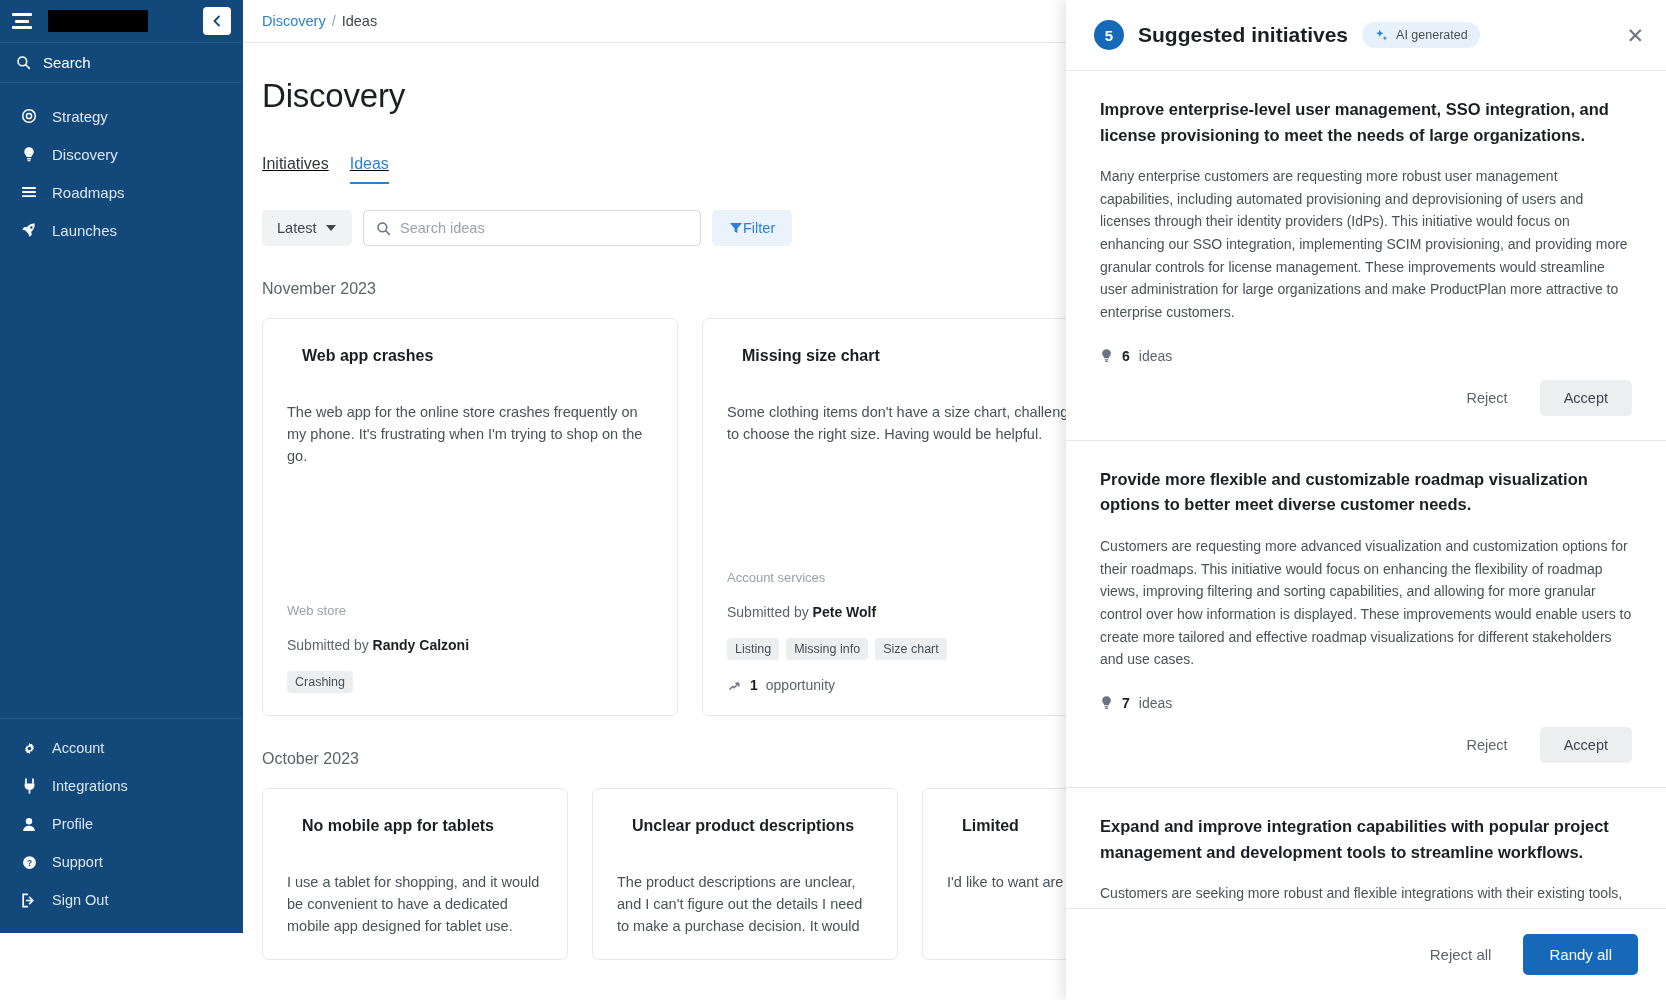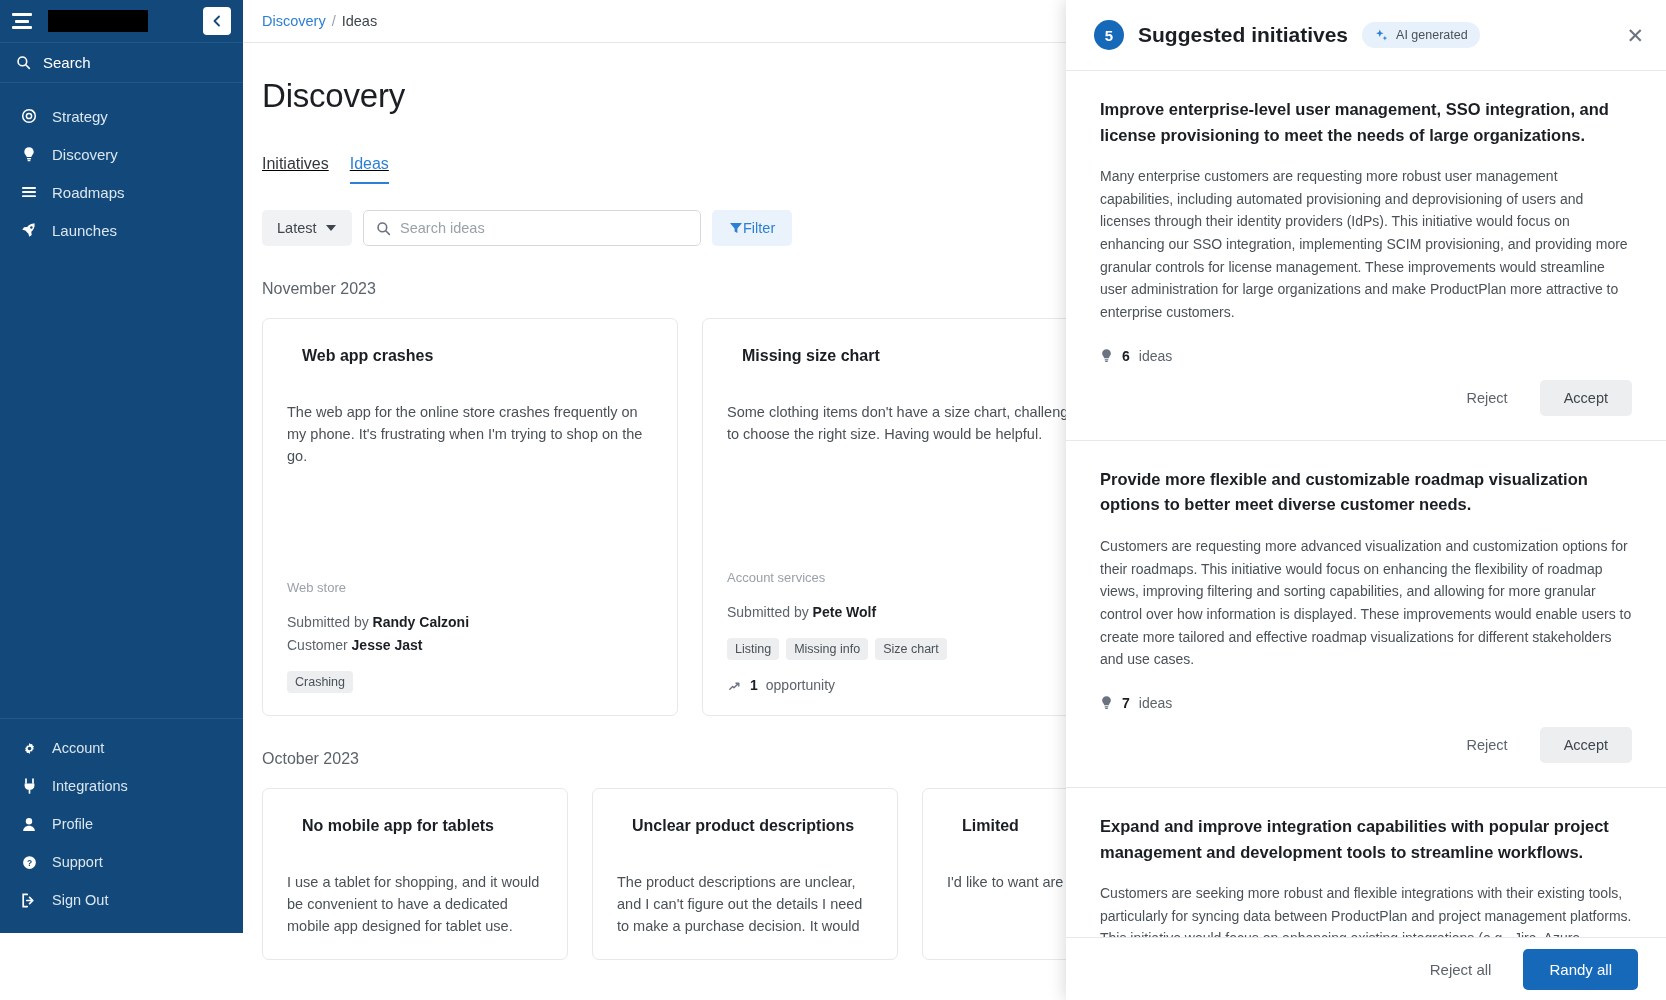--- a/index.html
+++ b/index.html
@@ -166,21 +166,21 @@
   .init-ideas { display:flex; align-items:center; gap:9px; margin-top: 24px; font-size:14px; color:#5c636b; }
   .init-ideas b { color:#1b1f24; }
   .init-actions { display:flex; justify-content:flex-end; align-items:center; gap: 14px; margin-top: 16px; }
   .btn-reject { font-size: 14.5px; color:#5c636b; padding: 9px 18px; cursor:pointer; background:none; border:none; font-family:inherit; }
   .btn-accept {
     font-size: 14.5px; color:#3f454c; background:#eceef0; border:none;
     border-radius: 5px; padding: 10px 24px; cursor:pointer; font-family:inherit;
   }
 
   .panel-foot {
-    flex-shrink: 0; height: 63px;
+    flex-shrink: 0; height: 92px;
     border-top: 1px solid #e6e8eb;
     background:#fff;
     display:flex; align-items:center; justify-content:flex-end;
     gap: 18px; padding: 0 28px;
   }
   .btn-reject-all { font-size: 15px; color:#5c636b; background:none; border:none; cursor:pointer; padding: 10px 14px; font-family:inherit; }
   .btn-accept-all {
     font-size: 15px; color:#ffffff; background:#1668b8; border:none; border-radius:5px;
     padding: 12px 26px; cursor:pointer; font-family:inherit;
   }
@@ -350,22 +350,20 @@
       <div class="month-label">November 2023</div>
       <div class="card-row">
         <div class="idea-card tall">
           <div class="idea-title">Web app crashes</div>
           <div class="idea-body">The web app for the online store crashes frequently on my phone. It's frustrating when I'm trying to shop on the go.</div>
           <div class="idea-spacer"></div>
           <div class="idea-product">Web store</div>
           <div class="idea-meta">
             <div><span>Submitted by</span>
               <b>Randy Calzoni</b></div>
-            <div><span>Customer</span>
-              <b>Jesse Jast</b></div>
           </div>
           <div class="tag-row">
             <span class="tag">Crashing</span>
           </div>
         </div>
 
         <div class="idea-card tall">
           <div class="idea-title">Missing size chart</div>
           <div class="idea-body">Some clothing items don't have a size chart, challenging to choose the right size. Having would be helpful.</div>
           <div class="idea-spacer"></div>

